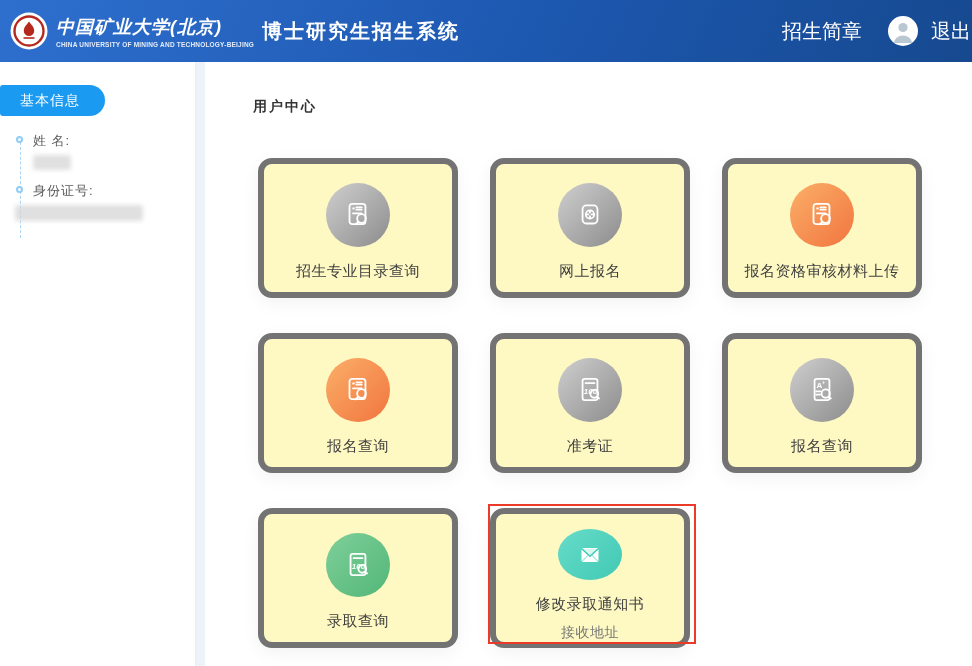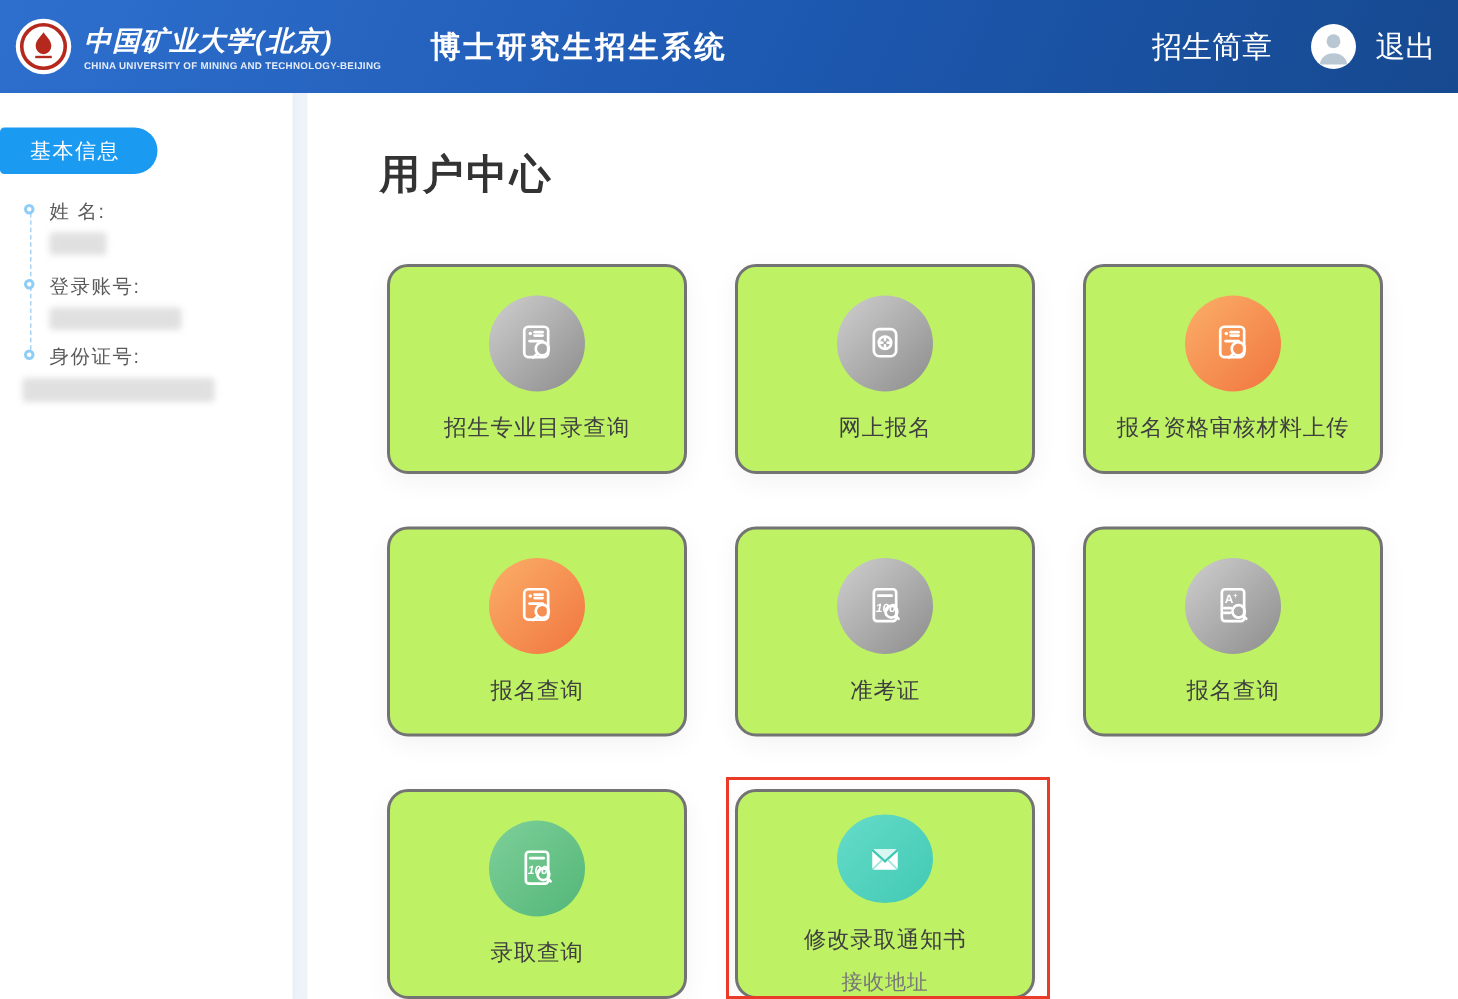--- a/index.html
+++ b/index.html
@@ -6,26 +6,26 @@
   html,body { width:972px; height:666px; font-family:"Liberation Sans", sans-serif; background:#eef3f9; overflow:hidden; }
 
   
   .header { height:62px; background:linear-gradient(115deg,#2e6fce 0%, #1d58b0 55%, #16498f 100%);
             display:flex; align-items:center; padding:0 0 0 10px; }
   .logo-circle { width:38px; height:38px; flex:0 0 38px; }
   .logo-text { margin-left:8px; display:flex; flex-direction:column; }
   .logo-cn { font-family:Liberation Sans, sans-serif; font-style:italic; font-weight:bold;
              font-size:18px; color:#fff; letter-spacing:1px; white-space:nowrap; }
   .logo-en { font-size:6.5px; color:rgba(255,255,255,.88); letter-spacing:.2px; margin-top:2px; font-weight:bold; }
-  .sys-title { color:#fff; font-size:20px; font-weight:bold; margin-left:33px; letter-spacing:2px; white-space:nowrap; }
+  .sys-title { color:#fff; font-size:20px; font-weight:bold; margin-left:8px; letter-spacing:2px; white-space:nowrap; }
   .header-nav { margin-left:auto; display:flex; align-items:center; }
   .nav-link { color:#fff; font-size:20px; cursor:pointer; white-space:nowrap; }
   .avatar { width:30px; height:30px; border-radius:50%; background:#fff; margin:0 13px 0 26px;
             display:flex; align-items:center; justify-content:center; overflow:hidden; cursor:pointer; }
-  .logout { padding-right:15px; }
+  .logout { padding-right:1px; }
 
   
   .page { display:flex; height:604px; }
   .sidebar { width:195px; background:#fff; position:relative; box-shadow:1px 0 4px rgba(0,0,0,.03); }
   .main { flex:1; background:#fff; margin-left:10px; position:relative; }
 
   
   .badge { position:absolute; top:23px; left:0; height:31px; line-height:31px;
            padding:0 25px 0 20px; background:#1b9af2; border-radius:3px 16px 16px 3px;
            color:#fff; font-size:14px; font-weight:normal; letter-spacing:1px; }
@@ -40,24 +40,24 @@
   .bullet { position:absolute; left:16px; top:3px; width:7px; height:7px; border:2px solid #8ecdf8;
             border-radius:50%; background:#fff; }
   .info-label { font-size:13px; color:#5a5a5a; letter-spacing:1px; line-height:15px; }
   .blob { margin-top:7px; height:15px; background:#d6d6d6; border-radius:2px;
           filter:blur(2px); opacity:.75; }
   .blob-name { width:38px; }
   .blob-account { width:88px; }
   .blob-id { width:128px; margin-left:-18px; height:16px; }
 
   
-  .page-title { margin:36px 0 0 48px; font-size:27px; color:#333; font-weight:bold; letter-spacing:2px; }
+  .page-title { margin:36px 0 0 48px; font-size:14px; color:#333; font-weight:bold; letter-spacing:2px; }
   .grid { margin:42px 0 0 53px; display:grid; grid-template-columns:repeat(3,200px);
           column-gap:32px; row-gap:35px; }
-  .card { width:200px; height:140px; background:#bef264; border:2px solid #737373; border-radius:14px;
+  .card { width:200px; height:140px; background:#fef9c3; border:6px solid #737373; border-radius:14px;
           box-shadow:0 5px 18px rgba(0,0,0,.05); display:flex; flex-direction:column;
           align-items:center; position:relative; cursor:pointer;text-align:center; }
   .circle { margin-top:19px; width:64px; height:64px; border-radius:50%;
             display:flex; align-items:center; justify-content:center; }
   .circle.gray   { background:linear-gradient(135deg,#cfcfcf 0%, #8c8c8c 100%); }
   .circle.orange { background:linear-gradient(135deg,#fbaf68 0%, #f1753f 100%); }
   .circle.green  { background:linear-gradient(135deg,#7ed09a 0%, #53b677 100%); }
   .circle.blue   { background:linear-gradient(135deg,#6cc9f2 0%, #2f87e8 100%); }
   .circle.teal   { background:linear-gradient(135deg,#66dcc9 0%, #41c9b4 100%); }
   .card-label { margin-top:15px; font-size:15px; color:#3f3f3f; letter-spacing:.5px; }
@@ -99,25 +99,20 @@
 <div class="page">
 
   <div class="sidebar">
     <div class="badge">基本信息</div>
     <div class="info-list">
       <div class="info-item i1">
         <span class="bullet"></span>
         <div class="info-label">姓 名:</div>
         <div class="blob blob-name"></div>
       </div>
-      <div class="info-item i2">
-        <span class="bullet"></span>
-        <div class="info-label">登录账号:</div>
-        <div class="blob blob-account"></div>
-      </div>
       <div class="info-item i3">
         <span class="bullet"></span>
         <div class="info-label">身份证号:</div>
         <div class="blob blob-id"></div>
       </div>
     </div>
   </div>
 
   <div class="main">
     <div class="page-title">用户中心</div>

